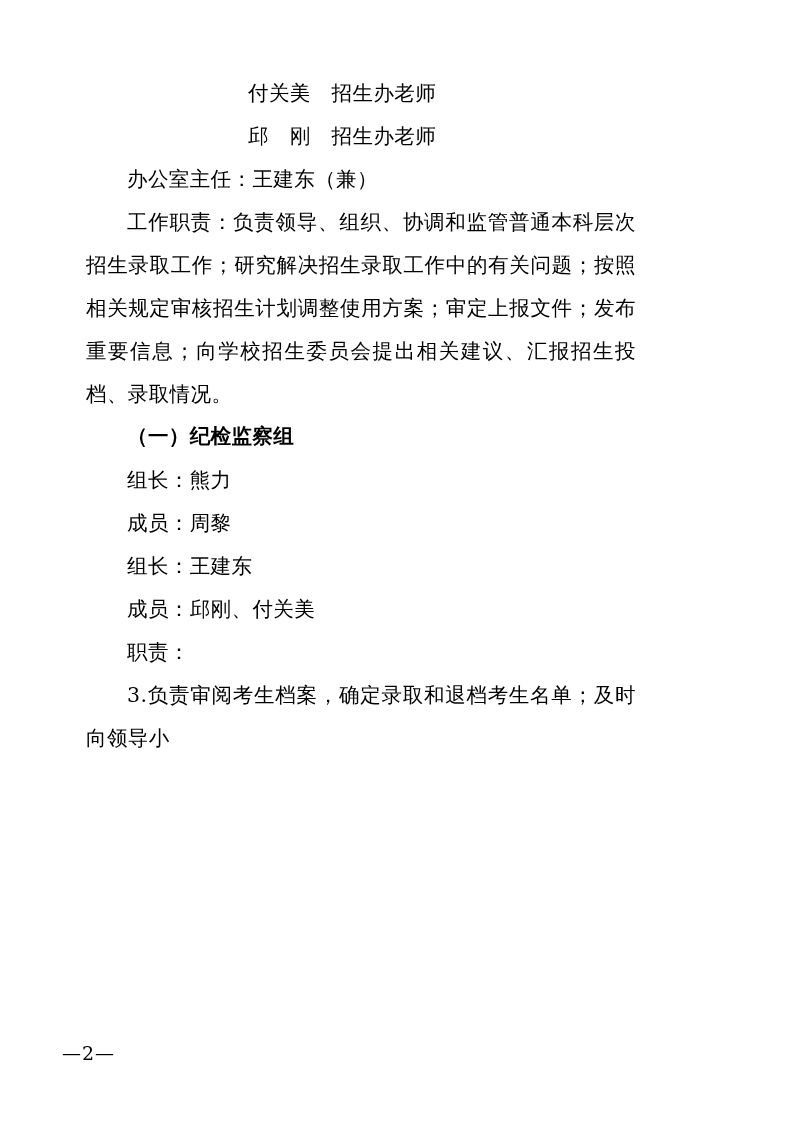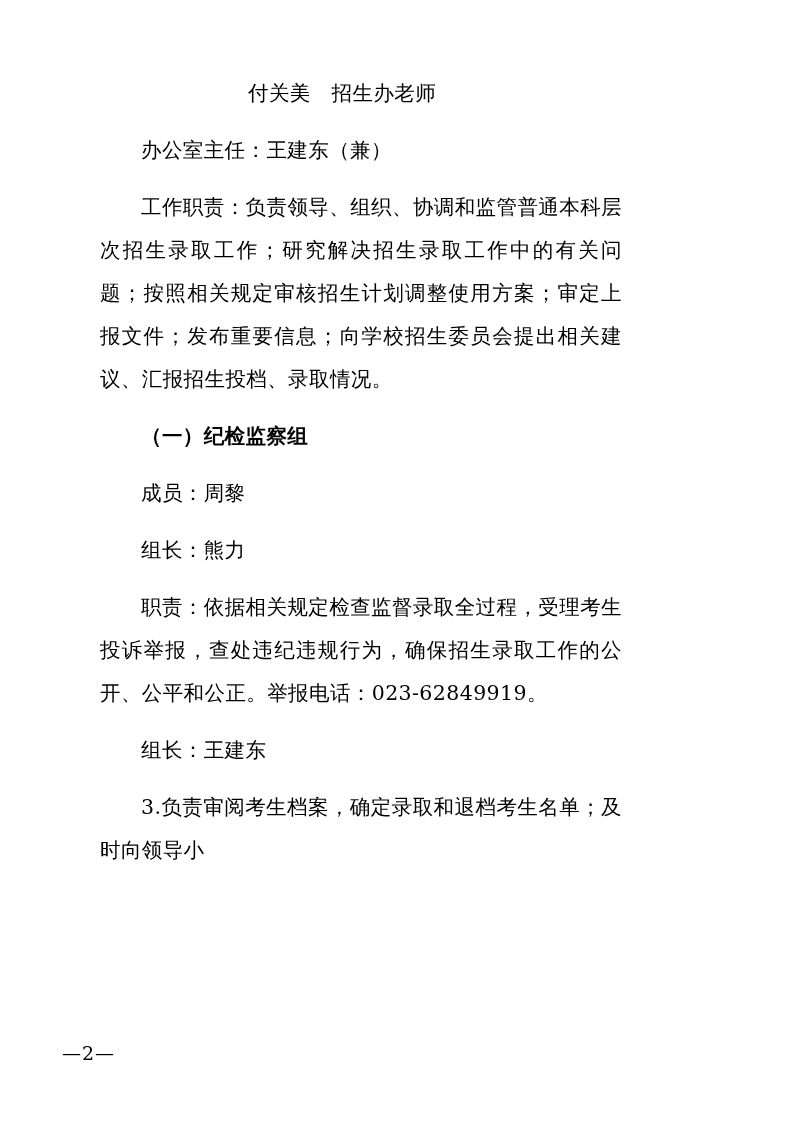--- a/index.html
+++ b/index.html
@@ -31,25 +31,26 @@
     letter-spacing: 0.4px;
   }
   .roster-line {
     padding-left: 162px;
     white-space: pre;
   }
   .indent {
     text-indent: 2em;
   }
   .para {
-    margin: 14px;
+    margin: 0;
   }
   .bold-head {
     font-weight: bold;
     text-indent: 2em;
+    font-family: Liberation Mono, monospace;
   }
   .sub-indent {
     text-indent: 2em;
   }
   .footer {
     position: absolute;
     left: 62px;
     bottom: 58px;
     font-size: 19px;
     font-family: "DejaVu Serif", "Liberation Serif", serif;
@@ -57,38 +58,40 @@
   }
   .nowrap { white-space: pre; }
 </style>
 </head>
 <body>
 
 <div class="page">
   <div class="doc-body">
 
     <div class="roster-line nowrap">付关美　招生办老师</div>
+    <div class="roster-line nowrap">邱　刚　招生办老师</div>
 
     <p class="para indent">办公室主任：王建东（兼）</p>
 
     <p class="para indent">工作职责：负责领导、组织、协调和监管普通本科层次招生录取工作；研究解决招生录取工作中的有关问题；按照相关规定审核招生计划调整使用方案；审定上报文件；发布重要信息；向学校招生委员会提出相关建议、汇报招生投档、录取情况。</p>
 
 
     <p class="para bold-head">（一）纪检监察组</p>
 
+    <p class="para sub-indent">组长：熊力</p>
+
     <p class="para sub-indent">成员：周黎</p>
 
-    <p class="para sub-indent">组长：熊力</p>
-
-    <p class="para sub-indent">职责：依据相关规定检查监督录取全过程，受理考生投诉举报，查处违纪违规行为，确保招生录取工作的公开、公平和公正。举报电话：023-62849919。</p>
 
 
     <p class="para sub-indent">组长：王建东</p>
 
+    <p class="para sub-indent">成员：邱刚、付关美</p>
 
+    <p class="para sub-indent">职责：</p>
 
 
 
     <p class="para sub-indent">3.负责审阅考生档案，确定录取和退档考生名单；及时向领导小</p>
 
   </div>
 
   <div class="footer">—2—</div>
 </div>
 

